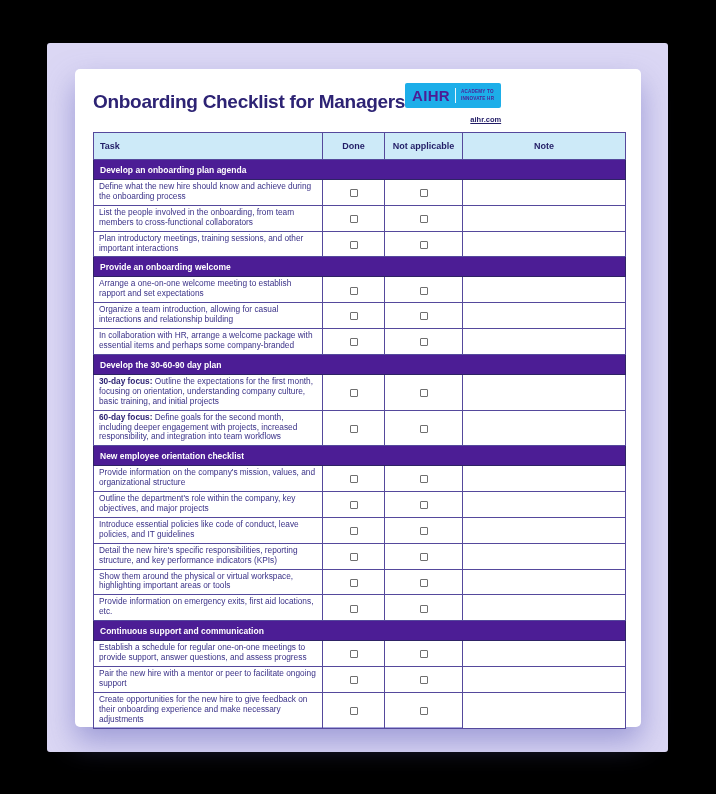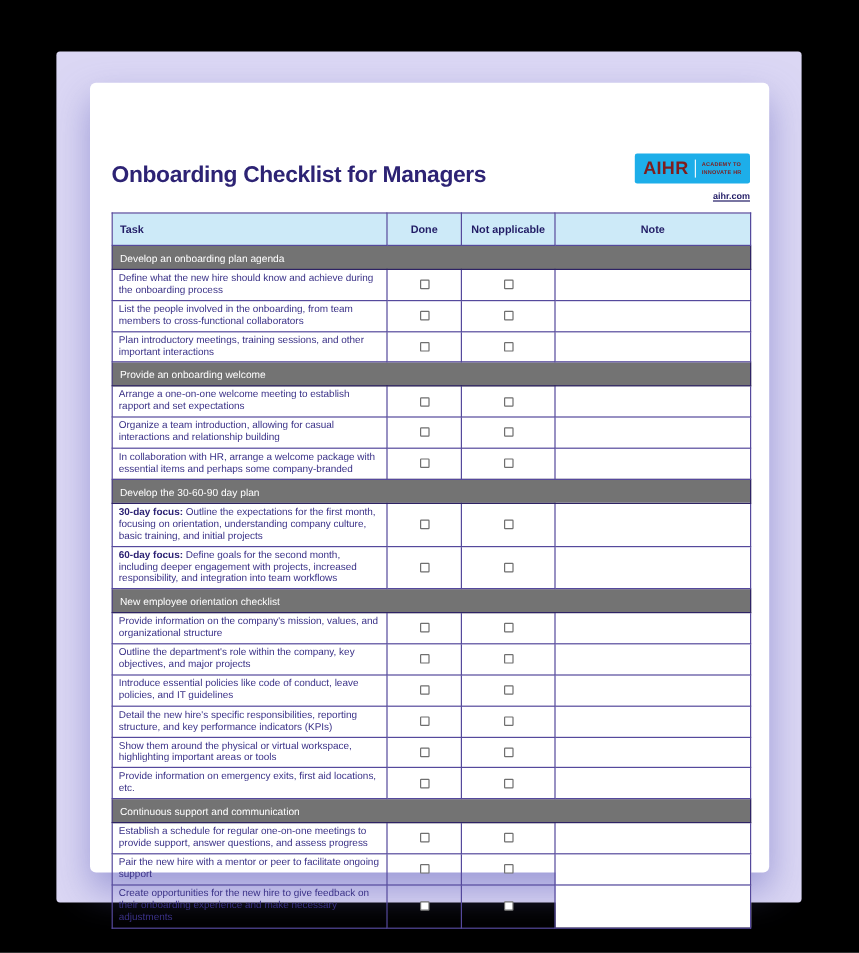--- a/index.html
+++ b/index.html
@@ -21,38 +21,36 @@
     position: absolute;
     left: 28px; top: 26px;
     width: 566px; height: 658px;
     background: #ffffff;
     border-radius: 5px;
     box-shadow: 0 14px 30px rgba(104, 104, 190, 0.55);
     padding: 12px 16px 0 18px;
   }
   .doc-header {
     display: flex;
-    justify-content: space-between;
     align-items: flex-start;
     margin-bottom: 6px;
-    margin-top: 45px;
   }
   .page-title {
     font-size: 19px;
     font-weight: bold;
     letter-spacing: -0.3px;
     color: #2d2374;
     margin-top: 10px;
   }
   .logo-wrap { text-align: right; margin-top: 2px; }
   .logo {
     display: inline-flex;
     align-items: center;
     background: #1daee9;
-    color: #7f1d1d;
+    color: #4c1d95;
     padding: 5px 7px;
     border-radius: 2px;
     gap: 5px;
   }
   .logo-text {
     font-size: 15px;
     font-weight: bold;
     letter-spacing: 0.3px;
     line-height: 1;
   }
@@ -87,23 +85,23 @@
   .checklist thead th {
     background: #cdeaf8;
     color: #221d66;
     font-size: 9px;
     font-weight: bold;
     padding: 8px 6px;
     text-align: center;
   }
   .checklist thead th.th-task { text-align: left; }
   tr.section-row td {
-    background: #737373;
+    background: #4c1d95;
     color: #ffffff;
-    font-weight: normal;
+    font-weight: bold;
     font-size: 8.5px;
     padding: 5px 6px 4px 6px;
     border-color: #2e2364;
   }
   td.task-cell {
     font-size: 8.3px;
     color: #3a3187;
     line-height: 9.9px;
     padding: 2px 5px 3px 5px;
     vertical-align: top;

